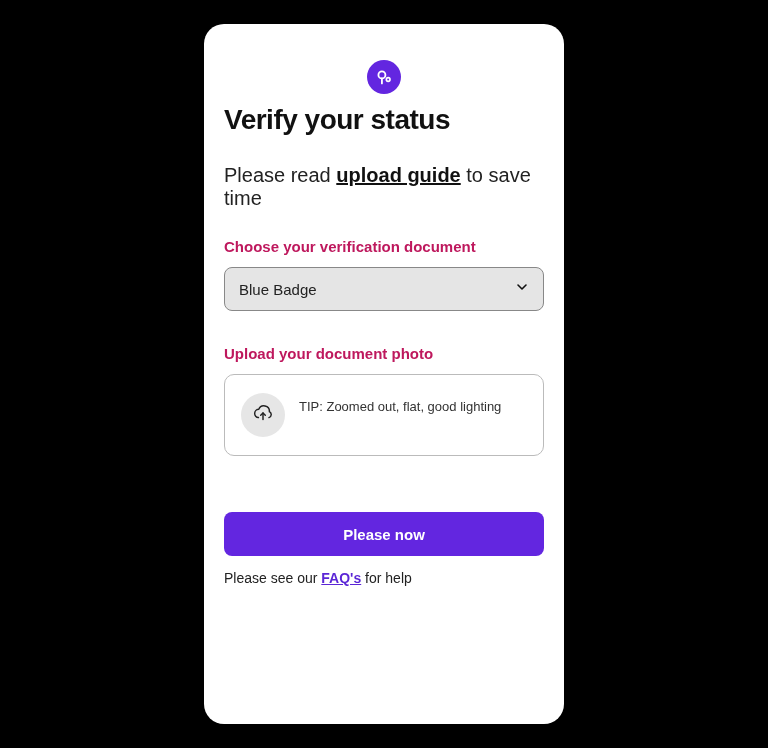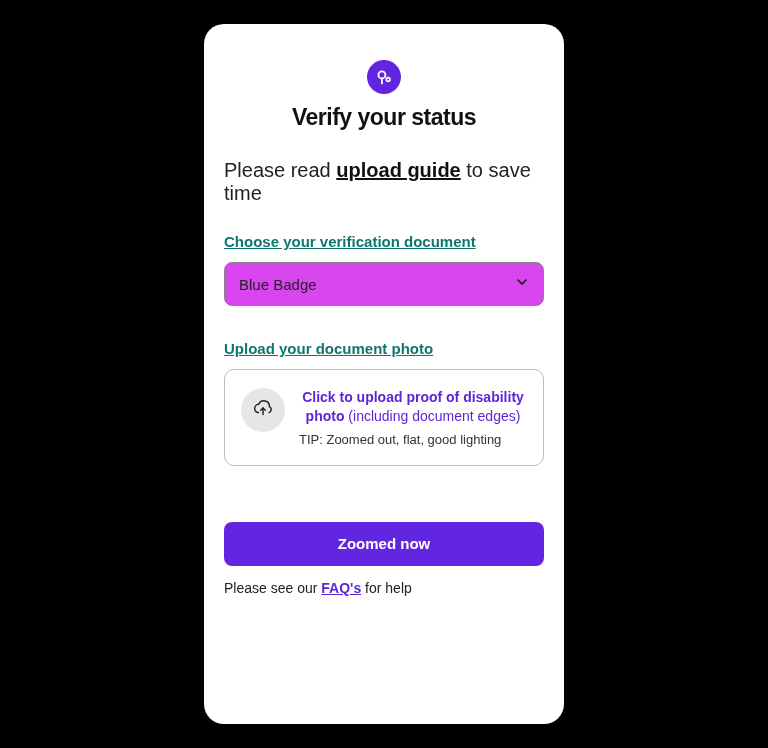--- a/index.html
+++ b/index.html
@@ -34,57 +34,55 @@
       width: 34px;
       height: 34px;
       border-radius: 50%;
       background: #6326E0;
       display: flex;
       align-items: center;
       justify-content: center;
     }
     .logo svg { width: 20px; height: 20px; }
     .title {
-      font-size: 23px;
+      font-size: 28px;
       font-weight: 800;
-      text-align: center;
       color: #111;
       margin-bottom: 28px;
       letter-spacing: -0.5px;
     }
     .intro {
       font-size: 20px;
       color: #222;
       margin-bottom: 28px;
     }
     .intro a {
       color: #111;
       font-weight: 700;
       text-decoration: underline;
     }
     .section-label {
       font-size: 15px;
       font-weight: 700;
-      color: #0f766e;
+      color: #be185d;
       margin-bottom: 12px;
-      text-decoration: underline;
     }
     .select-wrap {
       position: relative;
       margin-bottom: 34px;
     }
     .select {
       width: 100%;
       height: 44px;
       border: 1px solid #888;
       border-radius: 8px;
       padding: 0 14px;
       font-size: 15px;
       color: #222;
-      background: #d946ef;
+      background: #e5e5e5;
       appearance: none;
       cursor: pointer;
     }
     .chevron {
       position: absolute;
       right: 14px;
       top: 50%;
       transform: translateY(-50%);
       pointer-events: none;
     }
@@ -194,28 +192,24 @@
       <div class="upload-icon-circle">
         <span>
           <svg width="22" height="22" viewBox="0 0 24 24" fill="none">
             <path d="M7 17a4.5 4.5 0 0 1 .4-8.98A6 6 0 0 1 19 10.5a3.5 3.5 0 0 1-.5 6.5" stroke="#222" stroke-width="1.6" stroke-linecap="round" stroke-linejoin="round"></path>
             <path d="M12 12v7" stroke="#222" stroke-width="1.6" stroke-linecap="round"></path>
             <path d="M9.5 14.5 12 12l2.5 2.5" stroke="#222" stroke-width="1.6" stroke-linecap="round" stroke-linejoin="round"></path>
           </svg>
         </span>
       </div>
       <div class="upload-text">
-        <div class="upload-title">
-          <span>Click to upload proof of disability</span><br>
-          <span>photo</span><span class="upload-title-sub"> (including document edges)</span>
-        </div>
         <div class="upload-tip">TIP: Zoomed out, flat, good lighting</div>
       </div>
     </div>
   </div>
 
-  <button class="verify-btn">Zoomed now</button>
+  <button class="verify-btn">Please now</button>
 
   <div class="footer">
     <span>Please see our </span><a href="#">FAQ's</a><span> for help</span>
   </div>
 
 </div>
 
 </body></html>

